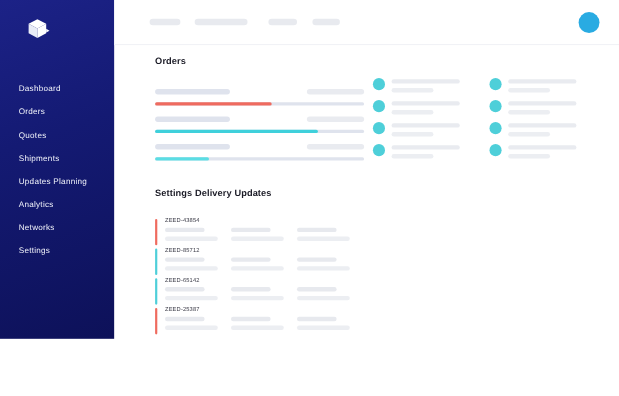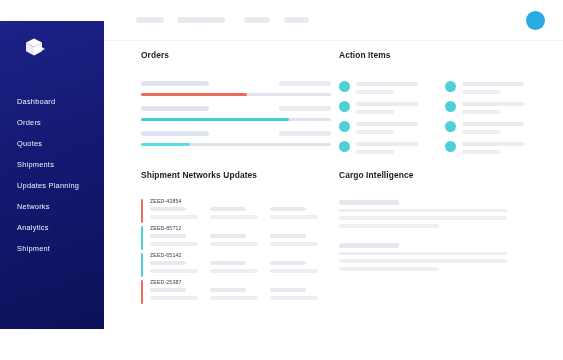--- a/index.html
+++ b/index.html
@@ -17,21 +17,20 @@
   }
 
   
   #sidebar {
     width: 104px;
     height: 308px;
     flex: 0 0 104px;
     background: linear-gradient(160deg, #1c2287 0%, #141a73 40%, #0d1159 100%);
     position: relative;
     overflow: hidden;
-    margin-top: 21px;
   }
   #logo {
     position: absolute;
     left: 22px; top: 14px;
     width: 24px; height: 24px;
   }
   #nav {
     position: absolute;
     left: 0; top: 70px;
     width: 104px;
@@ -189,23 +188,23 @@
         <path d="M20 12.2 L23 13.9 L20 15.6 Z" fill="#ffffff"></path>
       </svg>
     </div>
 
     <nav id="nav">
       <a class="nav-item">Dashboard</a>
       <a class="nav-item">Orders</a>
       <a class="nav-item">Quotes</a>
       <a class="nav-item">Shipments</a>
       <a class="nav-item">Updates Planning</a>
+      <a class="nav-item">Analytics</a>
       <a class="nav-item">Networks</a>
-      <a class="nav-item">Analytics</a>
-      <a class="nav-item">Shipment</a>
+      <a class="nav-item">Settings</a>
     </nav>
   </aside>
 
   <main id="main">
 
     <header id="topbar">
       <div class="hpill" style="left:32px; width:28px;"></div>
       <div class="hpill" style="left:73px; width:48px;"></div>
       <div class="hpill" style="left:140px; width:26px;"></div>
       <div class="hpill" style="left:180px; width:25px;"></div>
@@ -233,21 +232,20 @@
           <div class="ord-lbl"></div>
           <div class="ord-val"></div>
           <div class="ord-track">
             <div class="ord-fill" style="width:26%; background:#5bdde4;"></div>
           </div>
         </div>
       </div>
     </section>
 
     <section class="card" id="card-actions">
-      <div class="card-title">Action Items</div>
       <div class="cols">
         <div class="ai-col">
           <div class="ai-row">
             <div class="ai-dot"></div>
             <div class="ai-lines">
               <div class="ai-l1"></div>
                 <div class="ai-l2"></div>
             </div>
           </div>
           <div class="ai-row">
@@ -299,21 +297,21 @@
             <div class="ai-lines">
               <div class="ai-l1"></div>
                 <div class="ai-l2"></div>
             </div>
           </div>
         </div>
       </div>
     </section>
 
     <section class="card" id="card-shipments">
-      <div class="card-title">Shipment Networks Updates</div>
+      <div class="card-title">Settings Delivery Updates</div>
       <div class="rows">
         <div class="sh-row">
           <div class="sh-bar" style="background:#ef6b5f;"></div>
           <div class="sh-id">ZEED-43854</div>
           <div class="sh-cells">
             <div class="sh-cell">
                 <div class="sh-c1"></div>
                 <div class="sh-c2"></div>
               </div>
             <div class="sh-cell">
@@ -376,32 +374,15 @@
               </div>
             <div class="sh-cell">
                 <div class="sh-c1"></div>
                 <div class="sh-c2"></div>
               </div>
           </div>
         </div>
       </div>
     </section>
 
-    <section class="card" id="card-cargo">
-      <div class="card-title">Cargo Intelligence</div>
-      <div class="blocks">
-        <div class="ci-block">
-          <div class="ci-head"></div>
-          <div class="ci-line" style="width:168px;"></div>
-          <div class="ci-line" style="width:168px;"></div>
-          <div class="ci-line" style="width:100px;"></div>
-        </div>
-        <div class="ci-block">
-          <div class="ci-head"></div>
-          <div class="ci-line" style="width:168px;"></div>
-          <div class="ci-line" style="width:168px;"></div>
-          <div class="ci-line" style="width:100px;"></div>
-        </div>
-      </div>
-    </section>
 
   </main>
 </div>
 
 </body></html>

